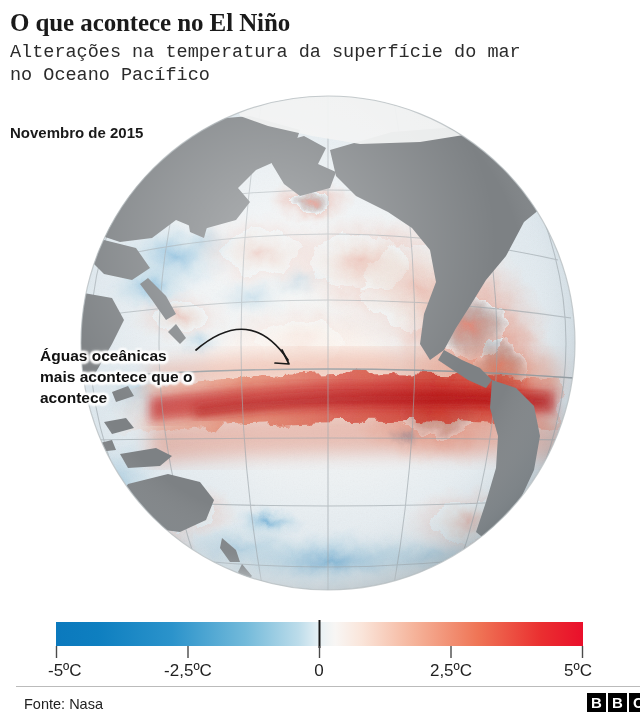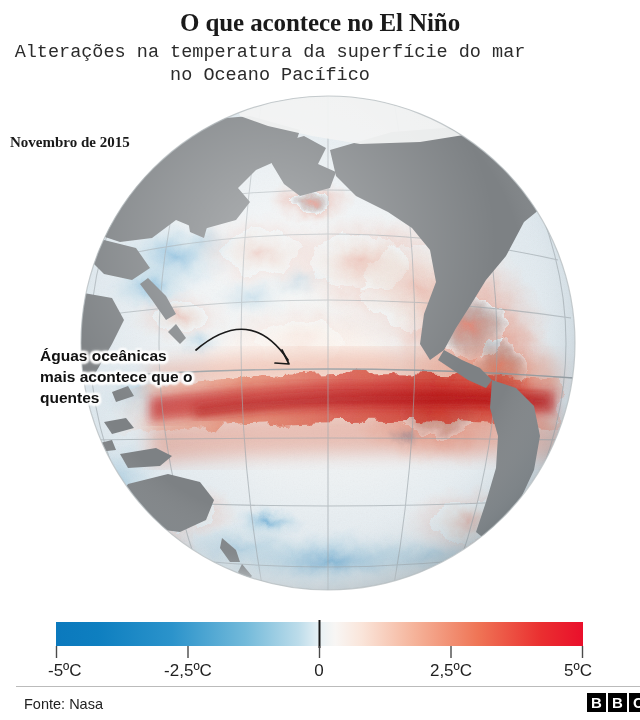--- a/index.html
+++ b/index.html
@@ -10,43 +10,43 @@
   body {
     width: 640px;
     height: 720px;
     overflow: hidden;
     font-family: "Liberation Sans", sans-serif;
     color: #222222;
     position: relative;
   }
 
   
-  #header { position: absolute; left: 10px; top: 8px; width: 620px; text-align: center; }
+  #header { position: absolute; left: 10px; top: 8px; width: 620px; }
 
   #chart-title {
     font-family: "Liberation Serif", serif;
     font-weight: bold;
     font-size: 25px;
     line-height: 30px;
     color: #1a1a1a;
     letter-spacing: -0.1px;
   }
   #chart-subtitle {
     font-family: Liberation Mono, monospace;
     font-size: 18.5px;
     line-height: 23px;
     color: #2b2b2b;
     margin-top: 3px;
     max-width: 520px;
   }
   #date-label {
     position: absolute;
     left: 10px;
-    top: 134px;
-    font-family: Liberation Serif, serif;
+    top: 124px;
+    font-family: Liberation Sans, sans-serif;
     font-weight: bold;
     font-size: 15px;
     color: #1a1a1a;
   }
 
   
   #globe-stage {
     position: absolute;
     left: 0;
     top: 92px;
@@ -355,21 +355,21 @@
   <g>
     <path d="M 196 258 Q 250 212 288 268" fill="none" stroke="#1a1a1a" stroke-width="1.7" stroke-linecap="round"></path>
     <path d="M 282 258 L 289 272 L 275 271" fill="none" stroke="#1a1a1a" stroke-width="1.7" stroke-linecap="round" stroke-linejoin="round"></path>
   </g>
 </svg>
 </div>
 
 <div id="annotation">
   <span id="annotation-line">Águas oceânicas</span>
   <span id="annotation-line">mais acontece que o</span>
-  <span id="annotation-line">quentes</span>
+  <span id="annotation-line">acontece</span>
 </div>
 
 <div id="legend">
 <svg id="legend-svg" width="640" height="70" viewBox="0 0 640 70" xmlns="http://www.w3.org/2000/svg">
   <defs>
     <linearGradient id="legendGrad" x1="0" y1="0" x2="1" y2="0">
       <stop offset="0%" stop-color="#0b79bd"></stop>
       <stop offset="8%" stop-color="#0e7fc0"></stop>
       <stop offset="22%" stop-color="#2b93cb"></stop>
       <stop offset="36%" stop-color="#73bada"></stop>

